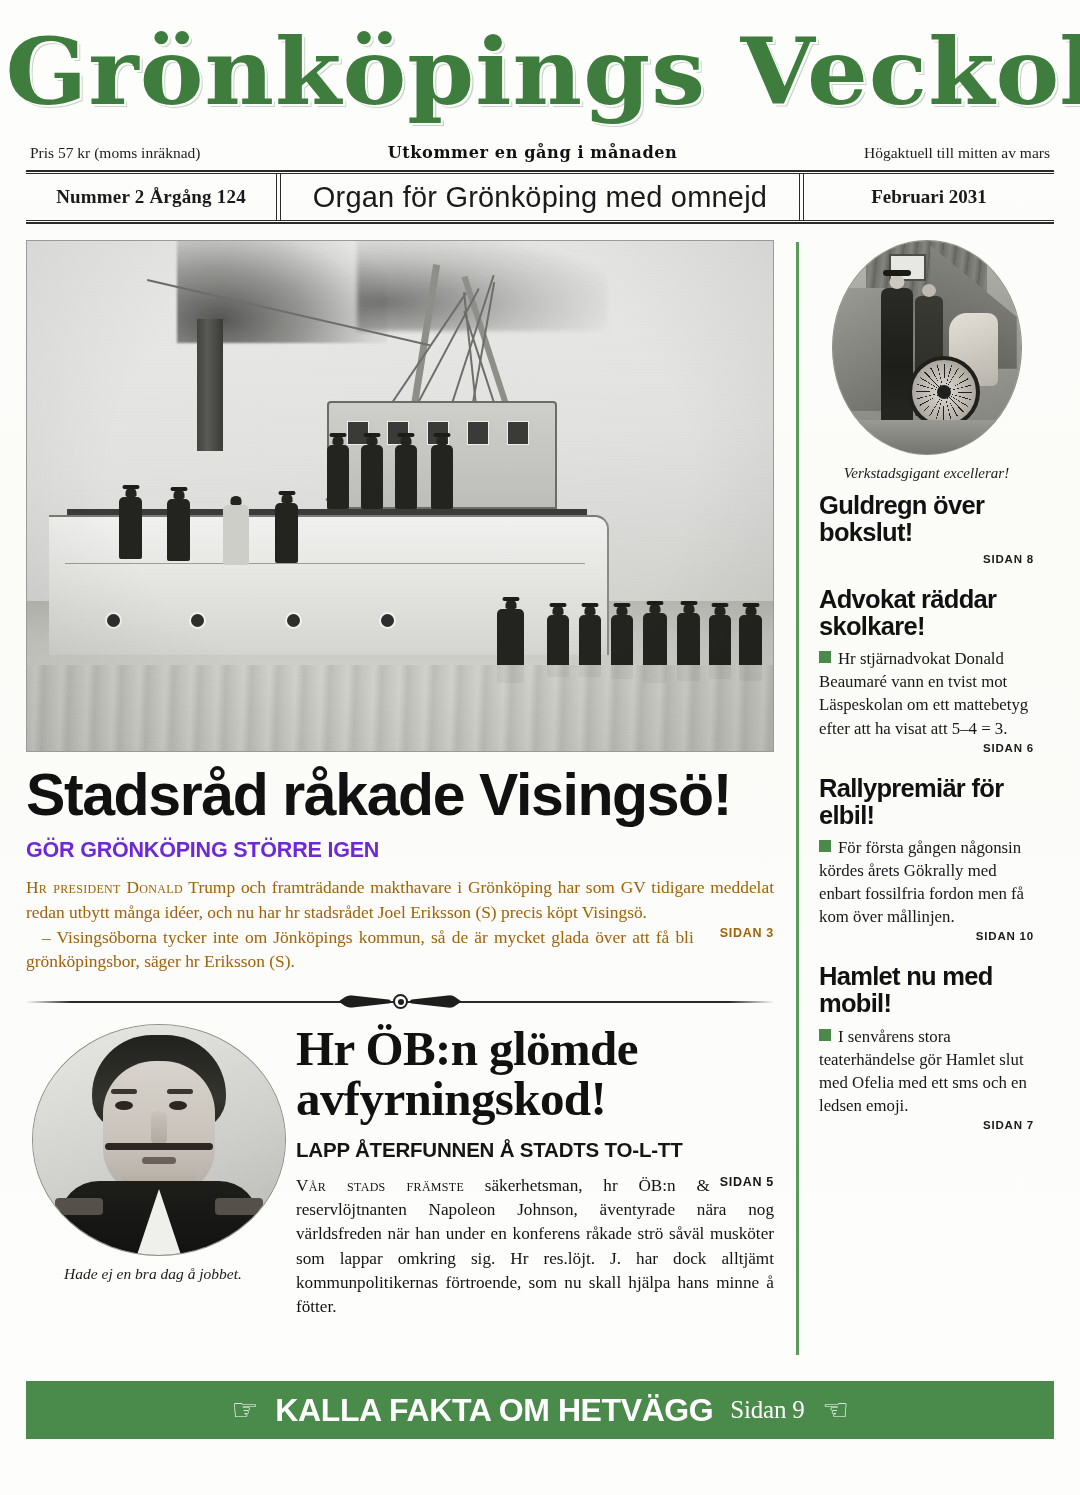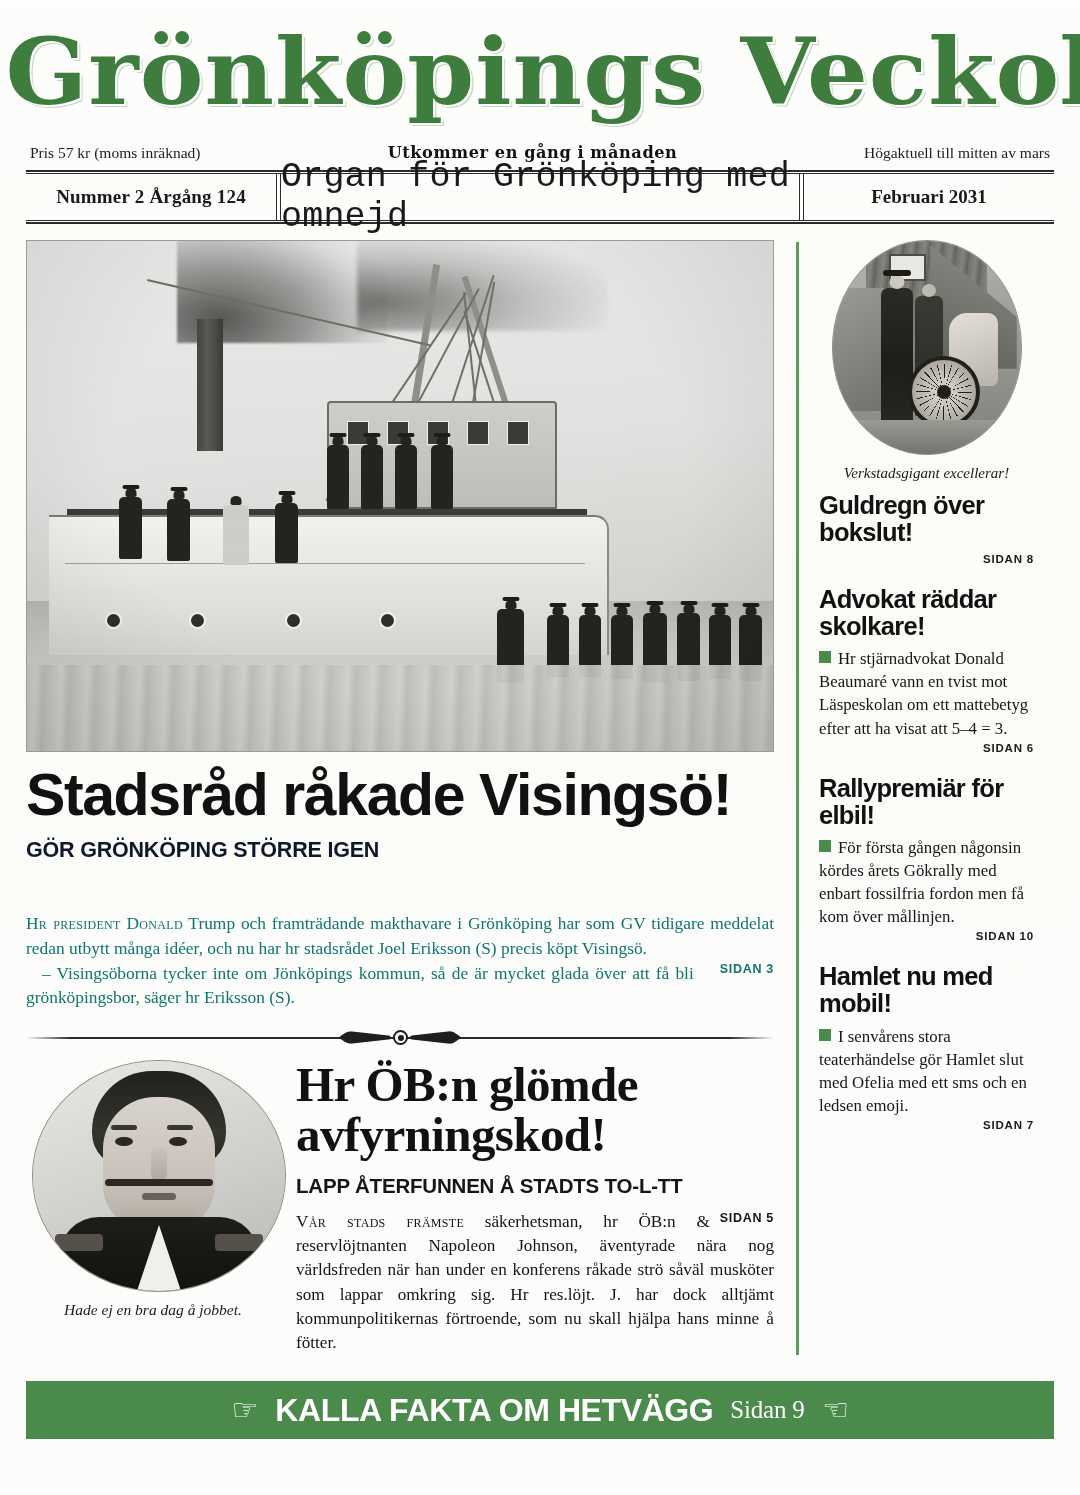--- a/index.html
+++ b/index.html
@@ -60,21 +60,21 @@
   .nameplate-wrap{ margin-top:2px; }
   .rule-double{ border-top:2px solid #2b2b2b; border-bottom:1px solid #2b2b2b; height:4px; }
   .rule-double-b{ border-top:1px solid #2b2b2b; border-bottom:2px solid #2b2b2b; height:4px; }
   .nameplate{
     display:flex; align-items:center;
     height:46px;
   }
   .np-cell{ display:flex; align-items:center; justify-content:center; height:100%; }
   .np-left{ width:250px; font-weight:700; font-size:19px; font-family:"Liberation Serif", serif; letter-spacing:0.2px;}
   .np-sep{ width:5px; height:100%; border-left:1px solid #2b2b2b; border-right:1px solid #2b2b2b; }
-  .np-center{ flex:1; font-size:35px; font-family:Liberation Mono, monospace; letter-spacing:0.2px; }
+  .np-center{ flex:1; font-size:29px; font-family:Liberation Sans, sans-serif; letter-spacing:0.2px; }
   .np-right{ width:250px; font-weight:700; font-size:19px; font-family:"Liberation Serif", serif; }
 
   
   .content{
     display:flex;
     margin-top:16px;
     height:1125px;
   }
   .col-main{ width:770px; padding-right:22px; display:flex; flex-direction:column; }
   .col-divider{ width:3px; background:#5c9a5c; margin:2px 0 10px 0; }
@@ -177,25 +177,25 @@
     letter-spacing:-1.4px;
     line-height:1.02;
     margin:13px 0 0 0;
     color:#111;
   }
   .lead-kicker{
     font-family:"Liberation Sans", sans-serif;
     font-weight:700;
     font-size:21.5px;
     letter-spacing:-0.2px;
-    margin:13px 0 18px 0;
-    color:#0f172a;
+    margin:13px 0 0 0;
+    color:#6d28d9;
   }
   .lead-body{
-    font-size:17.4px; line-height:1.42; margin-top:30px; color:#0f766e;
+    font-size:17.4px; line-height:1.42; margin-top:12px; color:#a16207;
     text-align:justify; font-family:"Liberation Serif", serif;
   }
   .lead-body p{ margin:0; }
   .lead-body p + p{ text-indent:16px; }
   .sc{ font-variant:small-caps; letter-spacing:0.3px; }
   .pageref{
     font-family:"Liberation Sans", sans-serif; font-weight:700; font-size:12.5px;
     letter-spacing:0.7px; float:right; margin-left:10px;
   }
 

